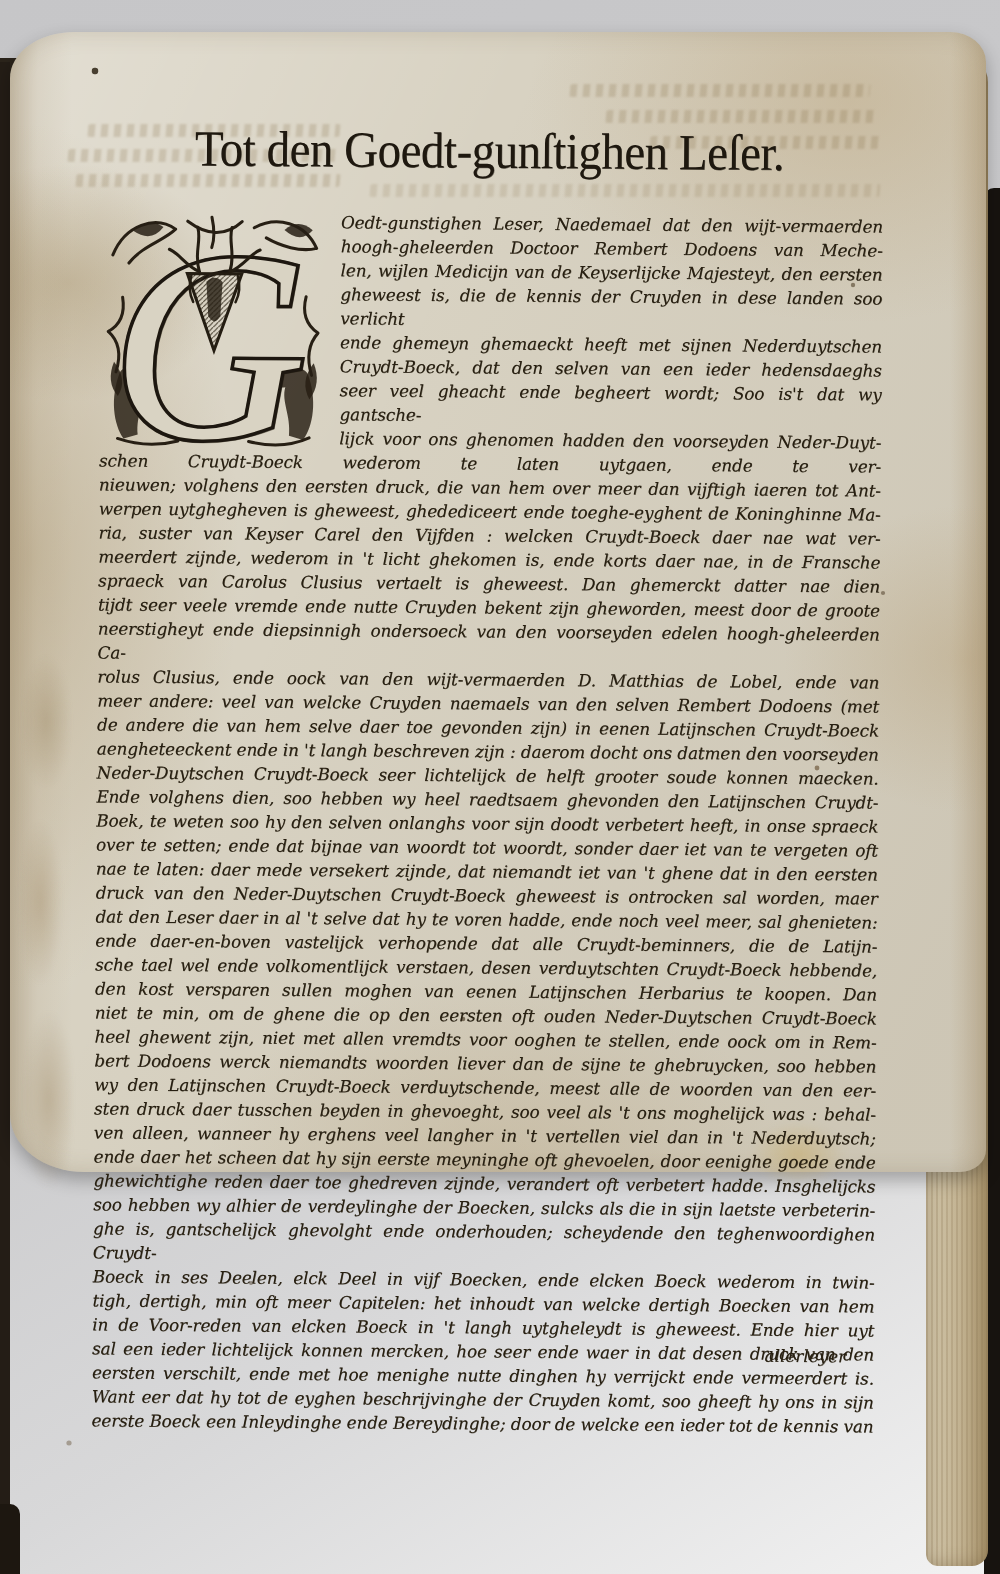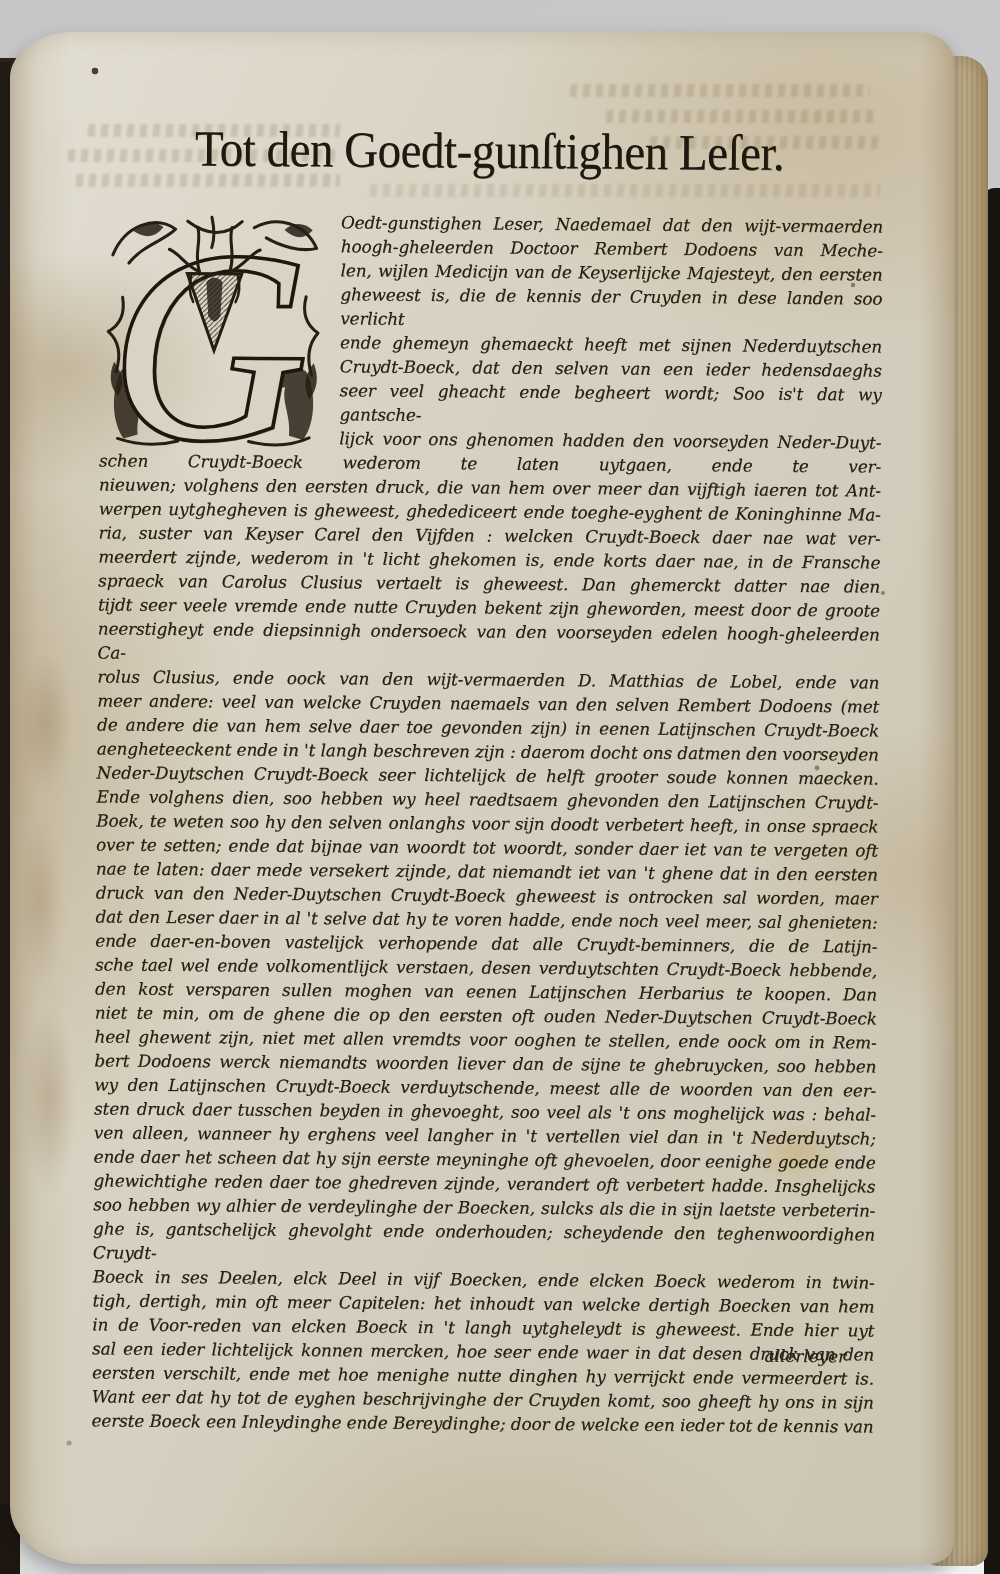--- a/index.html
+++ b/index.html
@@ -21,33 +21,34 @@
     position:absolute;right:12px;top:56px;bottom:8px;width:62px;
     background:
       repeating-linear-gradient(90deg, rgba(140,118,84,.25) 0 2px, rgba(0,0,0,0) 2px 5px),
       linear-gradient(90deg,#d3c8ad 0%,#c2b291 55%,#a9946c 100%);
     border-radius:30px 26px 16px 12px;
     box-shadow:inset 0 0 18px rgba(110,88,55,.45);
   }
 
   
   .page{
-    position:absolute;left:10px;top:32px;width:944px;height:1532px;
+    position:absolute;left:10px;top:32px;width:944px;height:1140px;
     background:
       radial-gradient(520px 360px at 86% 6%, rgba(185,160,118,.40), rgba(185,160,118,0) 62%),
       radial-gradient(300px 620px at 2% 46%, rgba(170,148,108,.45), rgba(170,148,108,0) 70%),
       radial-gradient(230px 170px at 6% 22%, rgba(160,138,96,.40), rgba(160,138,96,0) 70%),
       radial-gradient(420px 300px at 50% 101%, rgba(175,152,110,.30), rgba(175,152,110,0) 70%),
       radial-gradient(260px 220px at 98% 55%, rgba(180,155,112,.38), rgba(180,155,112,0) 70%),
       linear-gradient(90deg, rgba(150,128,92,.35) 0, rgba(150,128,92,.10) 28px, rgba(150,128,92,0) 62px),
       linear-gradient(270deg, rgba(165,140,100,.40) 0, rgba(165,140,100,0) 36px),
       linear-gradient(115deg, rgba(255,255,255,.28), rgba(255,255,255,0) 35%, rgba(110,95,70,.10) 92%),
       #d8d2c2;
     border-radius:64px 36px 26px 74px / 46px 30px 22px 58px;
     box-shadow:0 8px 18px rgba(0,0,0,.28), inset 0 0 22px rgba(120,100,70,.22);
+    padding-left:32px;
   }
   .gutter-patch{position:absolute;left:4px;top:600px;width:58px;height:600px;
     background:
       radial-gradient(34px 90px at 55% 15%, rgba(150,128,90,.35), rgba(150,128,90,0) 75%),
       radial-gradient(30px 110px at 45% 45%, rgba(158,134,96,.38), rgba(158,134,96,0) 75%),
       radial-gradient(36px 120px at 60% 78%, rgba(150,126,88,.34), rgba(150,126,88,0) 75%);
     filter:blur(2px);}
   .stain-yellow{position:absolute;left:740px;top:1090px;width:96px;height:64px;
     background:radial-gradient(closest-side, rgba(196,162,78,.42), rgba(196,162,78,0));filter:blur(3px);}
   .specks{position:absolute;left:0;top:0;width:2px;height:2px;border-radius:50%;

